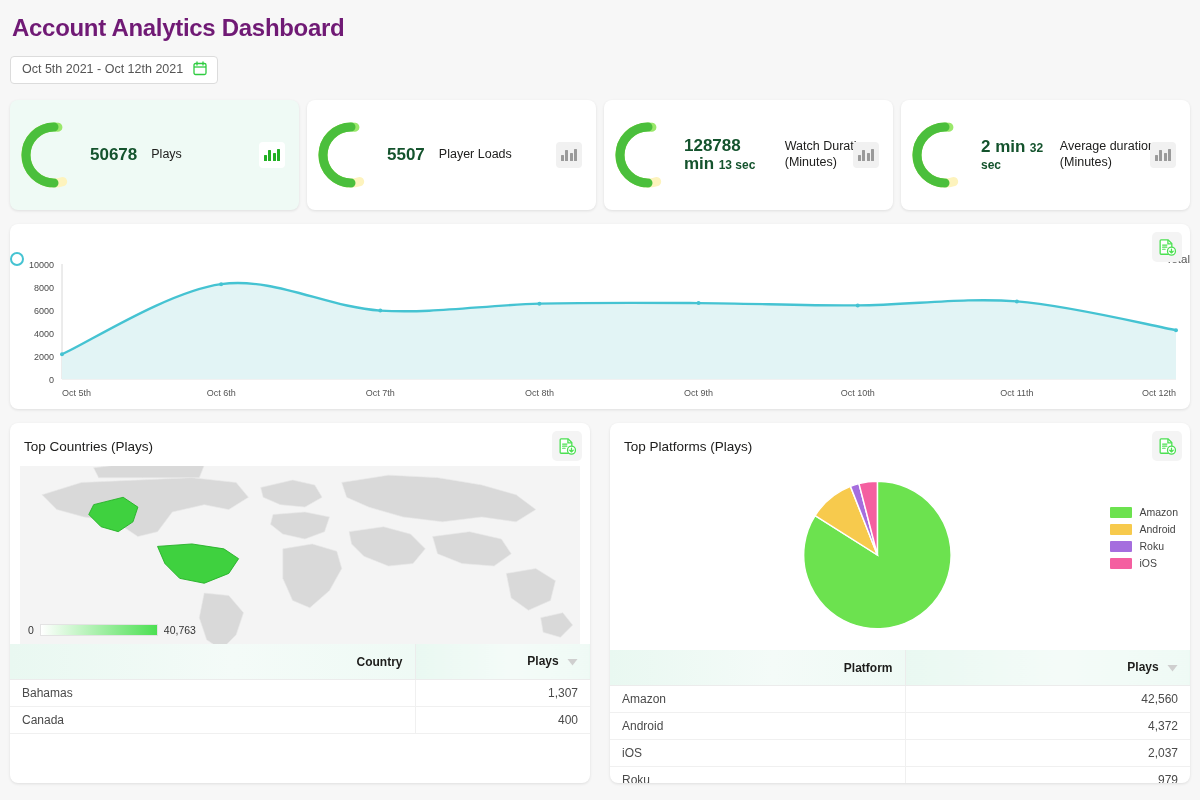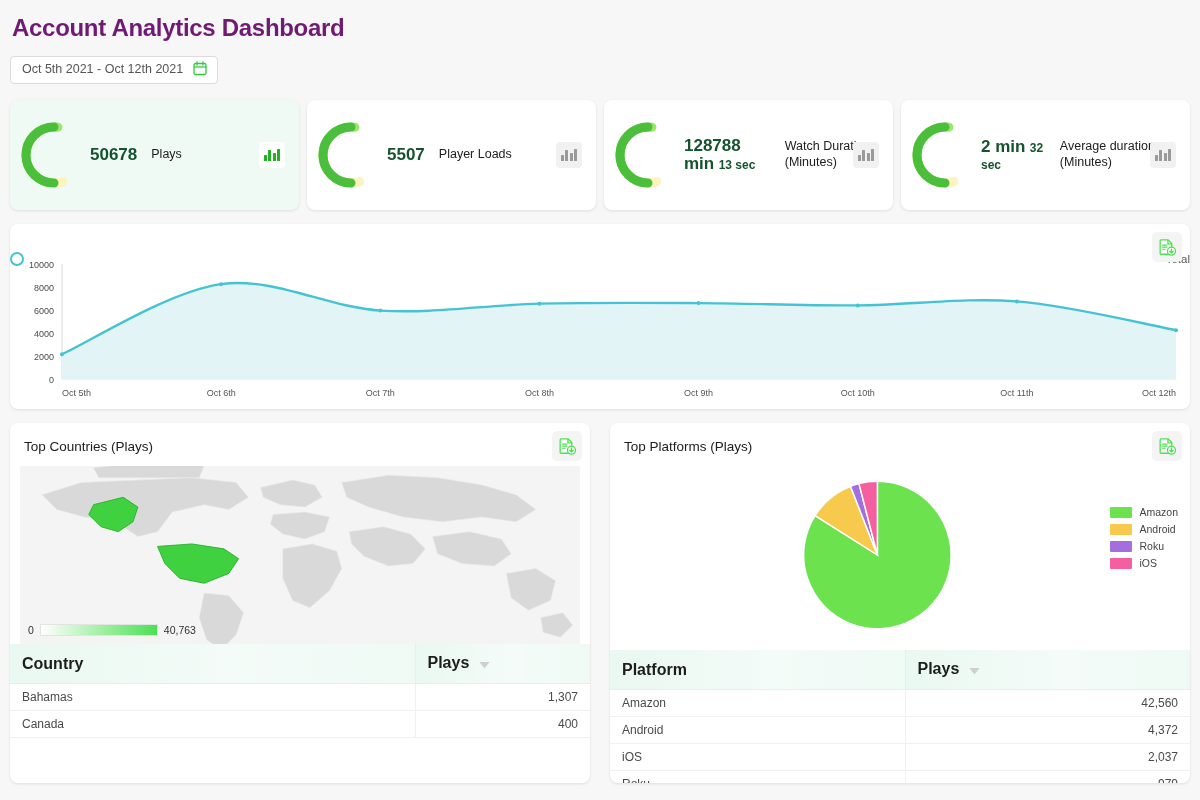--- a/index.html
+++ b/index.html
@@ -93,22 +93,22 @@
   .pie-wrap { height: 190px; position: relative; margin-top: 6px; }
   .pie-legend { position: absolute; right: 12px; top: 46px; display: flex; flex-direction: column; gap: 5px; }
   .pl-item { display: flex; align-items: center; gap: 7px; }
   .pl-sw { width: 22px; height: 11px; border-radius: 1px; }
   .pl-tx { font-size: 10.5px; color: #444; }
 
   
   table { width: 100%; border-collapse: collapse; table-layout: fixed; }
   thead th {
     background: linear-gradient(to right, #e9f8f1, #f4fbf8 55%, #effaf5);
-    font-size: 16px; font-weight: bold; color: #1d1d1b;
-    text-align: left; padding: 10px 12px; height: 32px;
+    font-size: 12px; font-weight: bold; color: #1d1d1b;
+    text-align: right; padding: 10px 12px; height: 32px;
     border-bottom: 1px solid #ececec;
   }
   thead th.num { border-left: 1px solid #ececec; }
   tbody td {
     font-size: 12px; color: #4a4a4a; padding: 6px 12px; height: 20px;
     border-bottom: 1px solid #f0f0f0; white-space: nowrap;
     overflow: hidden; text-overflow: ellipsis;
   }
   tbody td.num { text-align: right; border-left: 1px solid #f0f0f0; }
   .sort-ico { display: inline-block; margin-left: 5px; vertical-align: -1px; }

